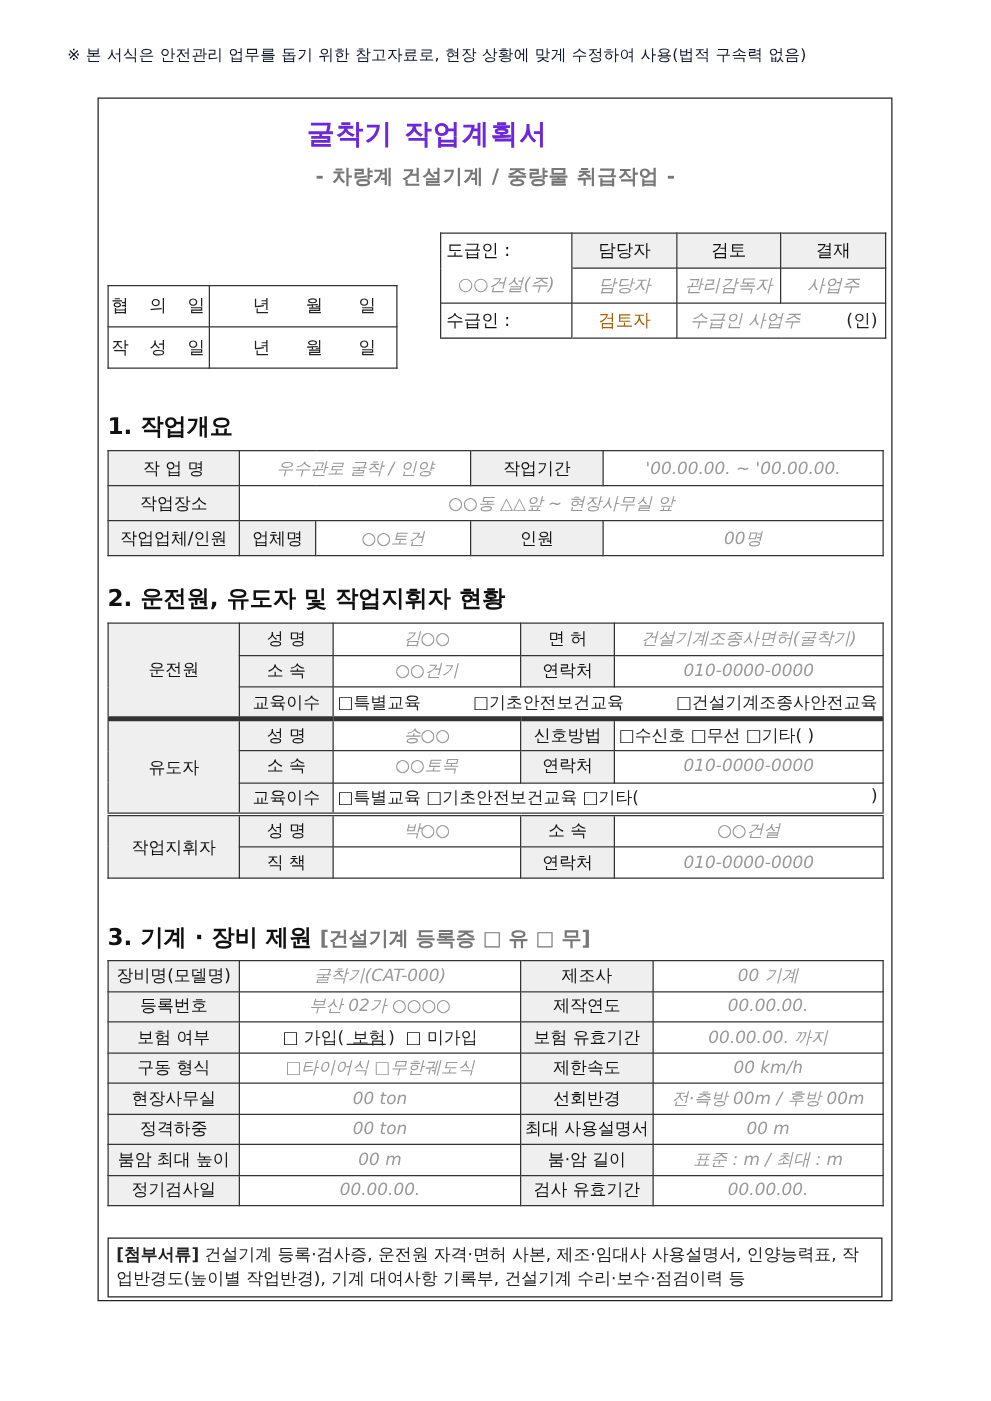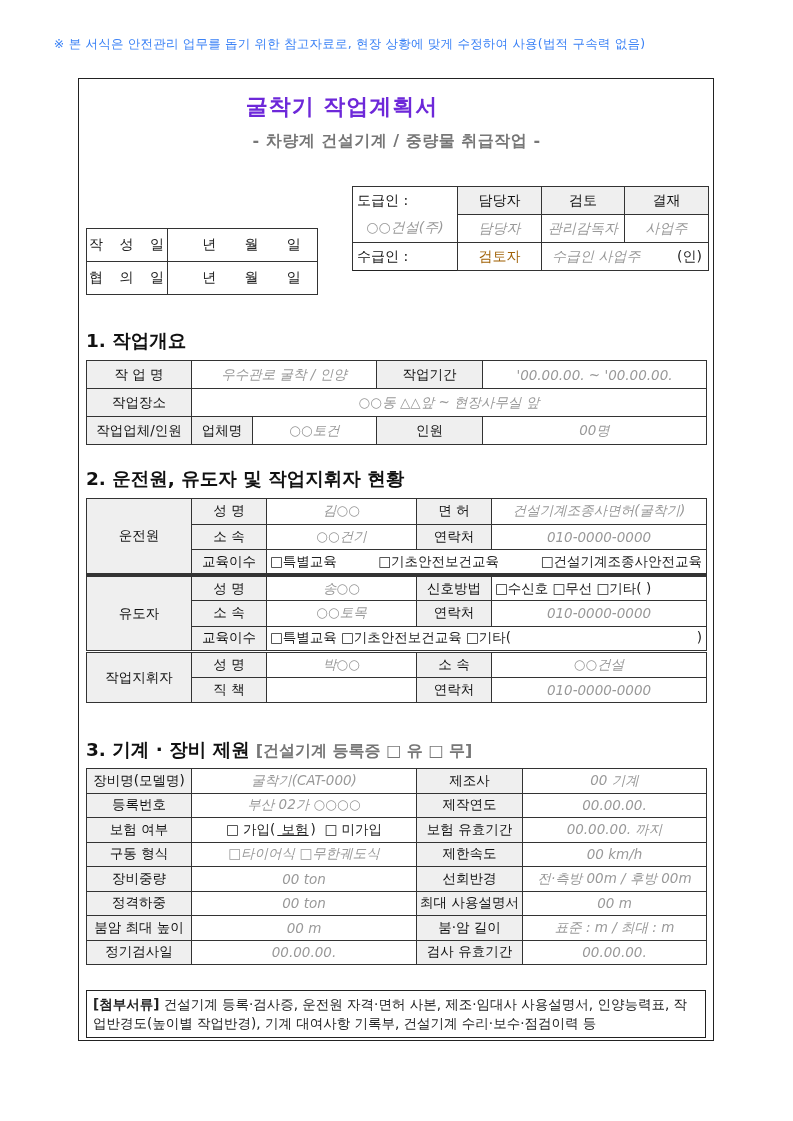--- a/index.html
+++ b/index.html
@@ -1,17 +1,17 @@
 <!DOCTYPE html>
 <html><head>
 <meta charset="utf-8">
 <style>
   html, body { margin:0; padding:0; background:#ffffff; }
   body { width:793px; height:1121px; position:relative; font-family:"DejaVu Sans", "Liberation Sans", sans-serif; color:#111; overflow:hidden; }
-  .notice { position:absolute; left:0; top:36px; width:699px; text-align:center; font-size:12.5px; color:#3b82f6; letter-spacing:0.2px; }
+  .notice { position:absolute; left:0; top:36px; width:699px; text-align:center; font-size:12.5px; color:#0f172a; letter-spacing:0.2px; }
   .frame { position:absolute; left:78px; top:78px; width:636px; height:963px; border:1.3px solid #222; box-sizing:border-box; }
   .title { position:absolute; left:0; top:92px; width:684px; text-align:center; font-size:22px; font-weight:bold; color:#6d28d9; letter-spacing:1px; }
   .subtitle { position:absolute; left:0; top:131px; width:793px; text-align:center; font-size:16px; font-weight:bold; color:#777; letter-spacing:0.5px; }
 
   table { border-collapse:collapse; position:absolute; table-layout:fixed; }
   td { border:1px solid #333; box-sizing:border-box; padding:0 2px; text-align:center; vertical-align:middle; font-size:13.5px; white-space:nowrap; overflow:hidden; }
   td.h { background:#efefef; font-weight:normal; }
   td.v { color:#999; font-style:italic; }
   td.plain { color:#a16207; }
 
@@ -88,39 +88,39 @@
 </tbody>
   </table>
 
 <table class="date-tbl">
   <colgroup>
       <col style="width:81px">
       <col style="width:150px">
     </colgroup>
   <tbody>
       <tr>
+    <td class="lbl">협 의 일</td>
+    <td>
+      <div class="dparts">
+        <span>년</span>
+        <span>월</span>
+        <span>일</span>
+      </div>
+    </td>
+  </tr>
+  <tr>
     <td class="lbl">작 성 일</td>
     <td>
       <div class="dparts">
         <span>년</span>
         <span>월</span>
         <span>일</span>
       </div>
     </td>
   </tr>
-  <tr>
-    <td class="lbl">협 의 일</td>
-    <td>
-      <div class="dparts">
-        <span>년</span>
-        <span>월</span>
-        <span>일</span>
-      </div>
-    </td>
-  </tr>
 </tbody>
   </table>
 
 <div class="sec-title" style="top:328px">1. 작업개요</div>
 <table class="t1">
   <colgroup>
       <col style="width:105px">
       <col style="width:61px">
       <col style="width:124px">
       <col style="width:106px">
@@ -253,21 +253,21 @@
     <td class="h">보험 유효기간</td>
     <td class="v">00.00.00. 까지</td>
   </tr>
   <tr>
     <td class="h">구동 형식</td>
     <td class="v">□타이어식 □무한궤도식</td>
     <td class="h">제한속도</td>
     <td class="v">00 km/h</td>
   </tr>
   <tr>
-    <td class="h">장비중량</td>
+    <td class="h">현장사무실</td>
     <td class="v">00 ton</td>
     <td class="h">선회반경</td>
     <td class="v">전·측방 00m / 후방 00m</td>
   </tr>
   <tr>
     <td class="h">정격하중</td>
     <td class="v">00 ton</td>
     <td class="h">최대 사용설명서</td>
     <td class="v">00 m</td>
   </tr>

